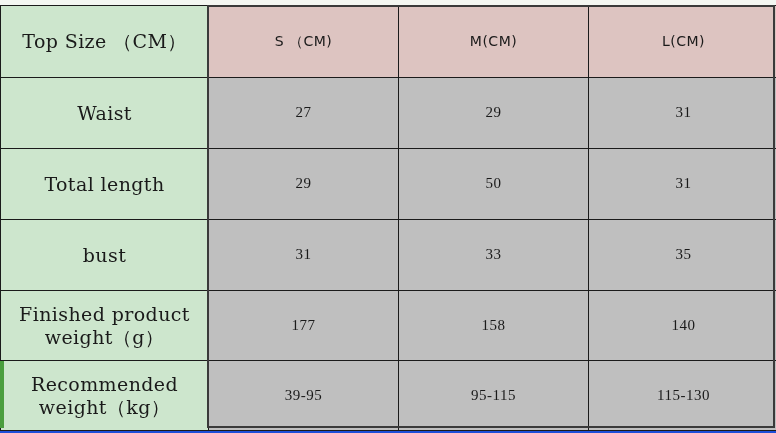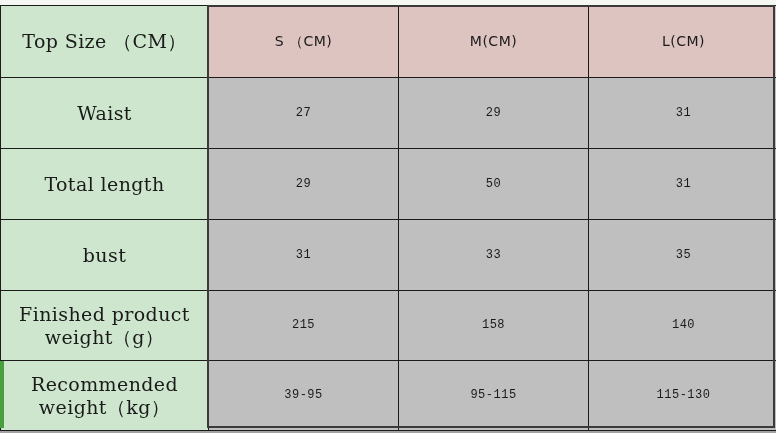--- a/index.html
+++ b/index.html
@@ -11,21 +11,21 @@
     width: 776px;
     height: 433px;
     overflow: hidden;
     font-family: "DejaVu Serif", serif;
   }
 
   #size-chart-wrap {
     position: relative;
     width: 776px;
     height: 433px;
-    background: #a3a3a3;
+    background: #1d4ed8;
   }
 
   table.size-chart {
     border-collapse: collapse;
     table-layout: fixed;
     position: absolute;
     left: 0px;
     top: 5px;
     width: 776px;
   }
@@ -71,23 +71,23 @@
     font-family: "DejaVu Sans", sans-serif;
     font-weight: bold;
     font-size: 14px;
     letter-spacing: 0.5px;
     color: #1a1a1a;
   }
 
   
   .cell-value {
     background: #bfbfbf;
-    font-family: Liberation Mono, monospace;
+    font-family: Liberation Serif, serif;
     font-weight: bold;
-    font-size: 12px;
+    font-size: 15px;
     letter-spacing: 0.5px;
     color: #141414;
   }
 
   
   tr.r-head td { height: 71px; }
   tr.r-body td { height: 70px; }
   tr.r-tall td { height: 69px; }
 
   
@@ -162,21 +162,21 @@
 
       <tr class="r-body">
         <td class="cell-label">bust</td>
         <td class="cell-value">31</td>
         <td class="cell-value">33</td>
         <td class="cell-value">35</td>
       </tr>
 
       <tr class="r-tall">
         <td class="cell-label">Finished product weight（g）</td>
-        <td class="cell-value">215</td>
+        <td class="cell-value">177</td>
         <td class="cell-value">158</td>
         <td class="cell-value">140</td>
       </tr>
 
       <tr class="r-tall">
         <td class="cell-label">Recommended weight（kg）</td>
         <td class="cell-value">39-95</td>
         <td class="cell-value">95-115</td>
         <td class="cell-value">115-130</td>
       </tr>

